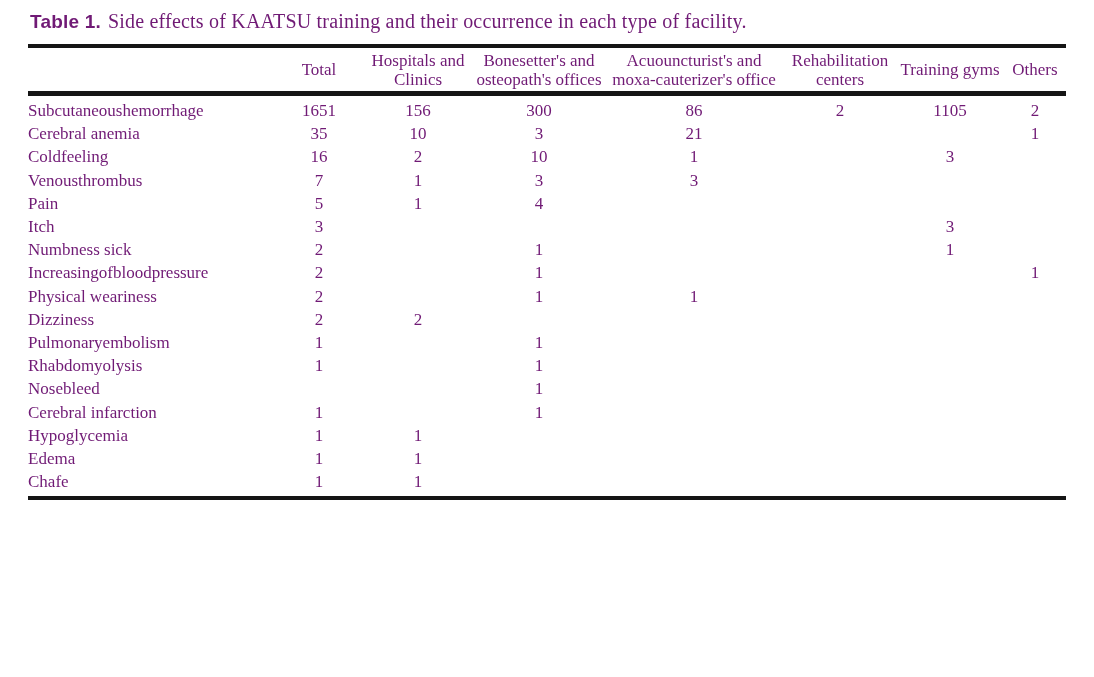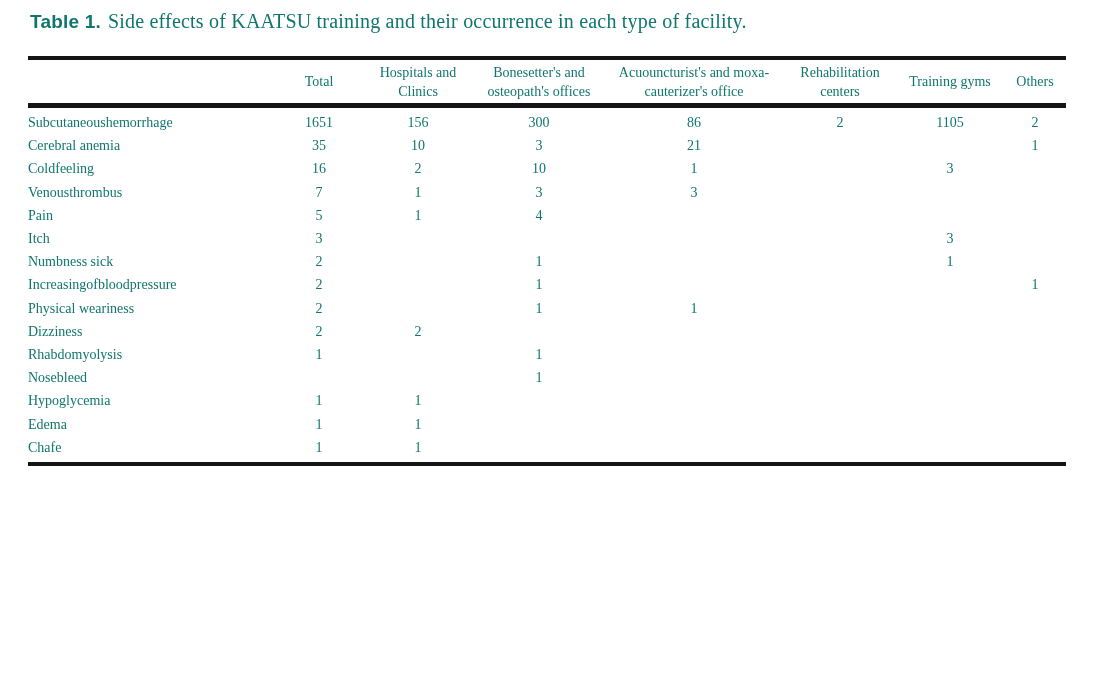--- a/index.html
+++ b/index.html
@@ -6,48 +6,48 @@
     margin: 0;
     padding: 0;
     background: #ffffff;
   }
   .page {
     position: relative;
     width: 1094px;
     height: 677px;
     background: #ffffff;
     font-family: "Liberation Serif", serif;
-    color: #0f766e;
+    color: #701a75;
     overflow: hidden;
   }
   .caption {
     position: absolute;
     left: 30px;
     top: 8px;
     width: 1040px;
     font-size: 20px;
     line-height: 26px;
     letter-spacing: 0.2px;
   }
   .caption-label {
     font-family: "Liberation Sans", sans-serif;
     font-weight: bold;
     font-size: 19px;
     margin-right: 7px;
   }
   table.kaatsu {
     position: absolute;
     left: 28px;
-    top: 56px;
+    top: 44px;
     width: 1038px;
     border-collapse: collapse;
     table-layout: fixed;
     border-top: 4px solid #151515;
     border-bottom: 4px solid #151515;
-    font-size: 14px;
+    font-size: 17px;
   }
   table.kaatsu thead tr {
     border-bottom: 5px solid #151515;
   }
   table.kaatsu th,
   table.kaatsu td {
     font-weight: normal;
     padding: 0;
   }
   table.kaatsu thead th {
@@ -212,32 +212,52 @@
           <th class="row-label">Dizziness</th>
           <td class="cell">2</td>
           <td class="cell">2</td>
           <td class="cell"></td>
           <td class="cell"></td>
           <td class="cell"></td>
           <td class="cell"></td>
           <td class="cell"></td>
         </tr>
         <tr>
+          <th class="row-label">Pulmonaryembolism</th>
+          <td class="cell">1</td>
+          <td class="cell"></td>
+          <td class="cell">1</td>
+          <td class="cell"></td>
+          <td class="cell"></td>
+          <td class="cell"></td>
+          <td class="cell"></td>
+        </tr>
+        <tr>
           <th class="row-label">Rhabdomyolysis</th>
           <td class="cell">1</td>
           <td class="cell"></td>
           <td class="cell">1</td>
           <td class="cell"></td>
           <td class="cell"></td>
           <td class="cell"></td>
           <td class="cell"></td>
         </tr>
         <tr>
           <th class="row-label">Nosebleed</th>
           <td class="cell"></td>
+          <td class="cell"></td>
+          <td class="cell">1</td>
+          <td class="cell"></td>
+          <td class="cell"></td>
+          <td class="cell"></td>
+          <td class="cell"></td>
+        </tr>
+        <tr>
+          <th class="row-label">Cerebral infarction</th>
+          <td class="cell">1</td>
           <td class="cell"></td>
           <td class="cell">1</td>
           <td class="cell"></td>
           <td class="cell"></td>
           <td class="cell"></td>
           <td class="cell"></td>
         </tr>
         <tr>
           <th class="row-label">Hypoglycemia</th>
           <td class="cell">1</td>

